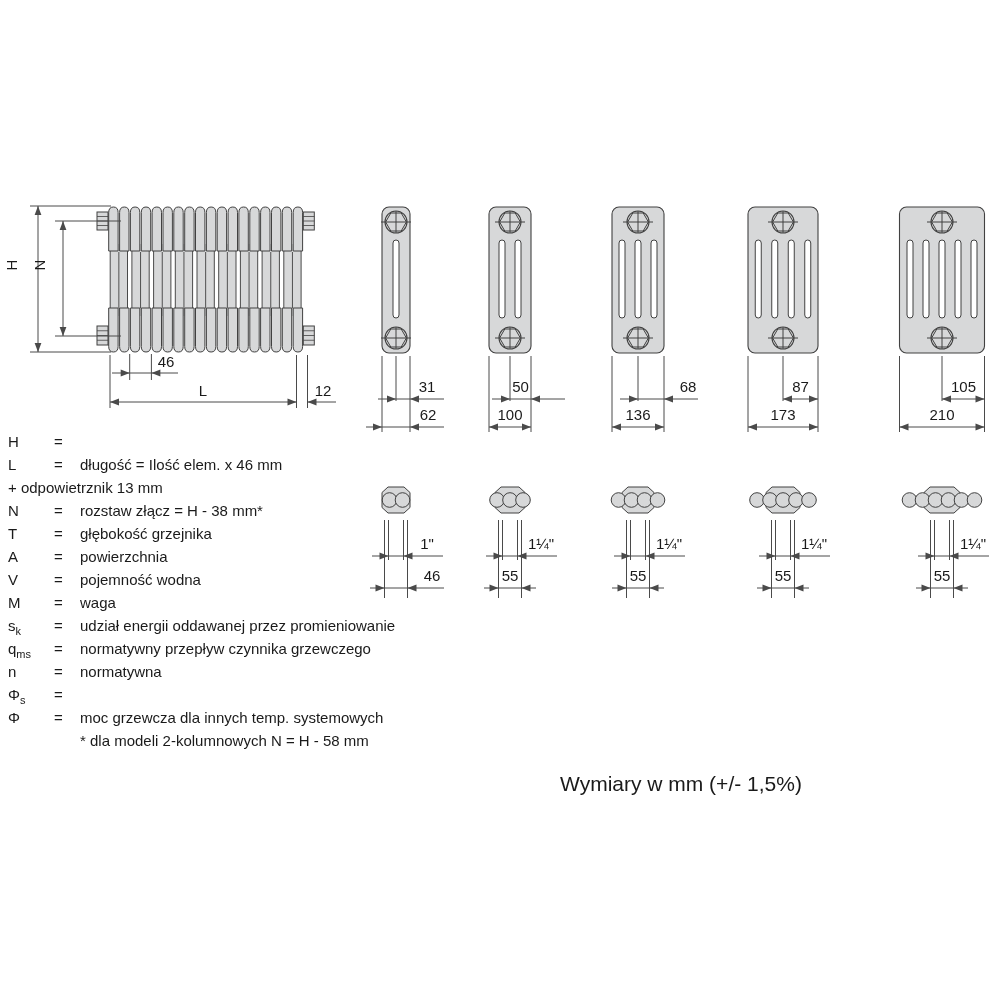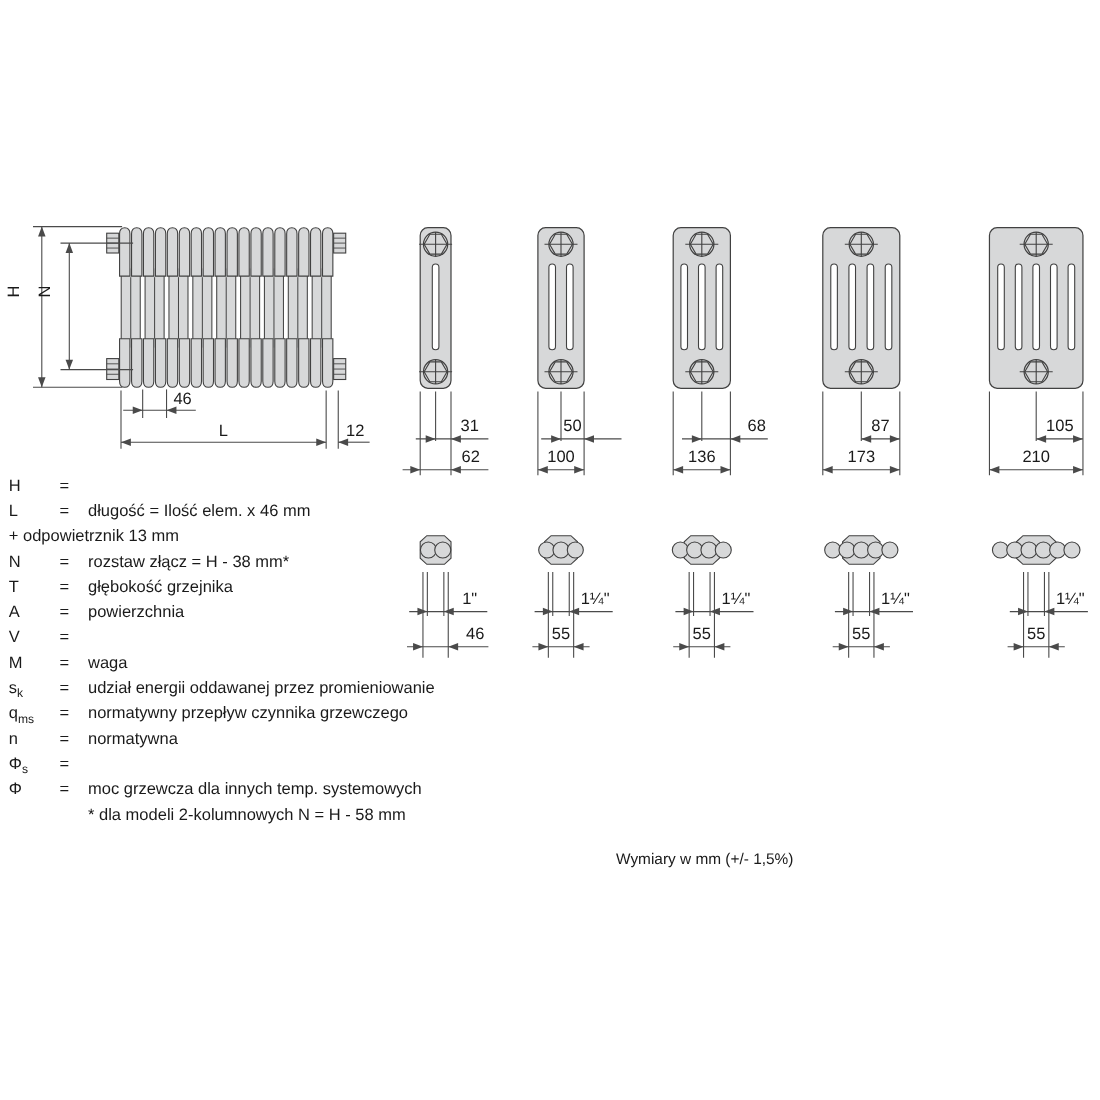--- a/index.html
+++ b/index.html
@@ -6,21 +6,21 @@
   .canvas{position:relative;width:1000px;height:1000px;background:#fff;overflow:hidden;
           font-family:"Liberation Sans",sans-serif;color:#1a1a1a;}
   svg{position:absolute;left:0;top:0;font-family:"Liberation Sans",sans-serif;}
   svg text{fill:#1a1a1a;}
   .legend{position:absolute;left:8px;top:430px;width:640px;font-size:15px;line-height:23px;}
   .lrow{display:grid;grid-template-columns:46px 26px auto;min-height:23px;}
   .lrow.full{display:block;}
   .lrow.note{display:block;padding-left:72px;}
   .sym{white-space:nowrap;}
   sub{font-size:11px;line-height:0;}
-  .footer{position:absolute;left:560px;top:772px;font-size:14px;}
+  .footer{position:absolute;left:560px;top:772px;font-size:21px;}
 </style>
 </head>
 <body>
 
 <div class="canvas">
 
   <svg id="diagram" width="1000" height="620" viewBox="0 0 1000 620">
       <g>
         <rect x="110.2" y="244" width="17.3" height="72" fill="#d7d8d9"></rect>
         <rect x="131.89999999999998" y="244" width="17.3" height="72" fill="#d7d8d9"></rect>
@@ -385,20 +385,21 @@
       <span class="desc">głębokość grzejnika</span>
     </div>
     <div class="lrow">
       <span class="sym">A</span>
       <span class="eq">=</span>
       <span class="desc">powierzchnia</span>
     </div>
     <div class="lrow">
       <span class="sym">V</span>
       <span class="eq">=</span>
+      <span class="desc">pojemność wodna</span>
     </div>
     <div class="lrow">
       <span class="sym">M</span>
       <span class="eq">=</span>
       <span class="desc">waga</span>
     </div>
     <div class="lrow">
       <span class="sym"><span>s</span><sub>k</sub></span>
       <span class="eq">=</span>
       <span class="desc">udział energii oddawanej przez promieniowanie</span>

